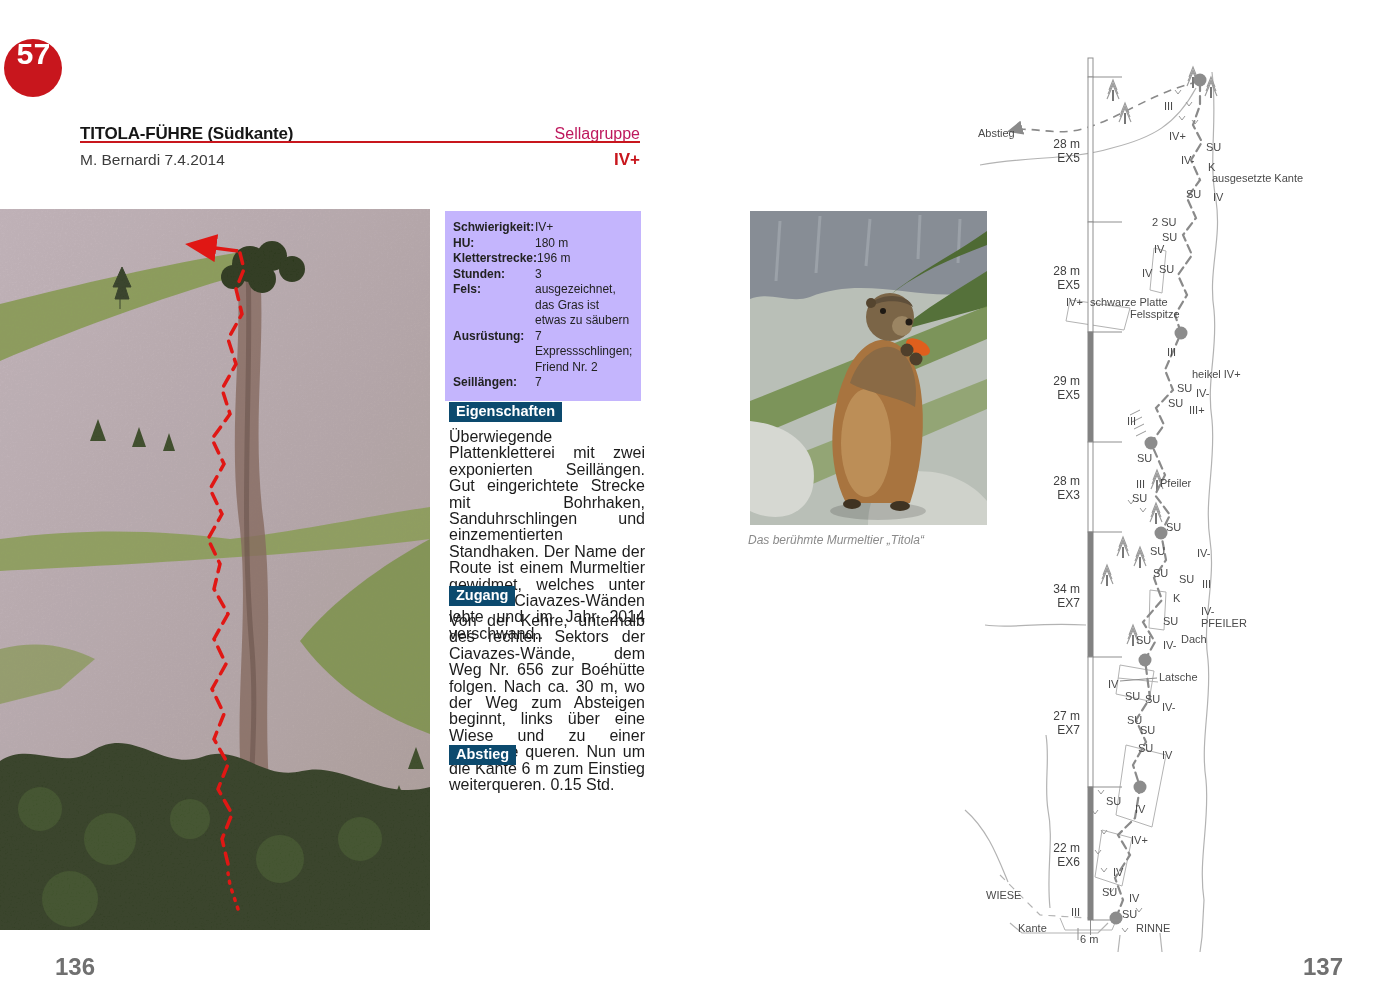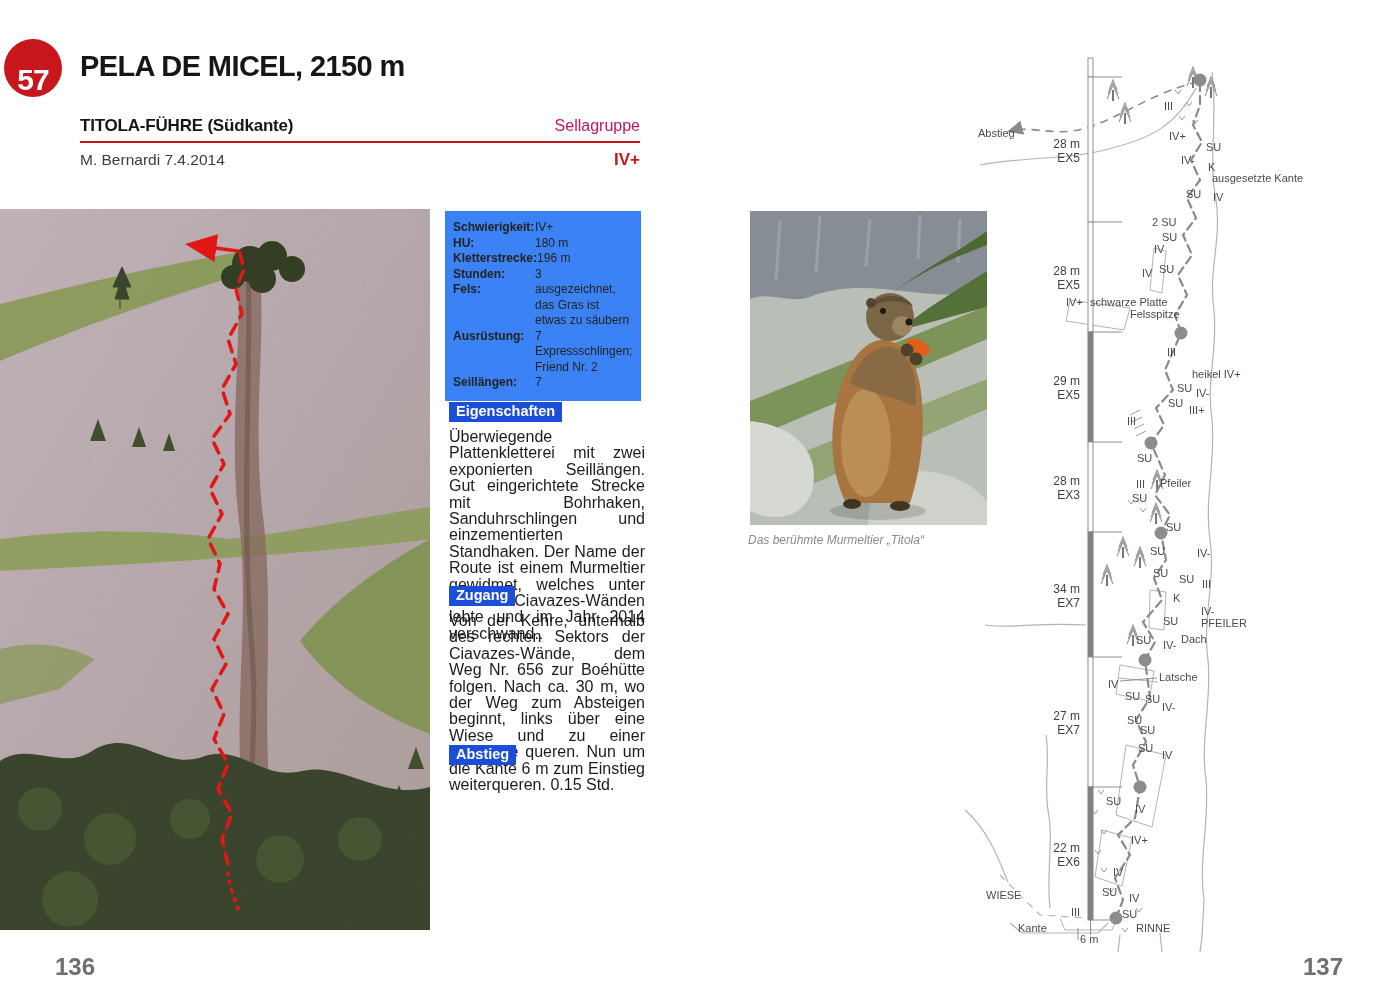--- a/index.html
+++ b/index.html
@@ -1,36 +1,36 @@
 <!DOCTYPE html>
 <html lang="de"><head>
 <meta charset="utf-8">
 <style>
   html,body{margin:0;padding:0;background:#ffffff;}
   body{font-family:"Liberation Sans",sans-serif;color:#1e1e1e;}
   #spread{position:relative;width:1391px;height:1000px;background:#ffffff;overflow:hidden;}
   .abs{position:absolute;}
   
   .badge{left:4px;top:39px;width:58px;height:58px;border-radius:50%;background:#c8161d;
-         color:#fff;font-weight:bold;font-size:30px;display:flex;align-items:flex-end;justify-content:center;letter-spacing:-1px;}
+         color:#fff;font-weight:bold;font-size:30px;display:flex;align-items:flex-start;justify-content:center;letter-spacing:-1px;font-family:Liberation Mono, monospace;}
   .title{left:80px;top:50px;font-size:29px;font-weight:bold;letter-spacing:-0.6px;color:#161616;}
   .subrow{left:80px;top:116px;width:560px;display:flex;justify-content:space-between;align-items:baseline;}
-  .route-name{font-size:17px;font-weight:bold;color:#161616;letter-spacing:-0.2px;}
+  .route-name{font-size:17px;font-weight:bold;color:#161616;letter-spacing:-0.2px;margin-top:8px;}
   .group{font-size:16px;color:#be185d;}
   .redline{left:80px;top:141px;width:560px;height:2px;background:#c8161d;}
   .authrow{left:80px;top:150px;width:560px;display:flex;justify-content:space-between;align-items:baseline;}
   .author{font-size:15.5px;color:#3c3c3c;}
   .grade{font-size:17px;font-weight:bold;color:#c8161d;}
   
-  .infobox{left:445px;top:211px;width:196px;background:#3b82f6;padding:9px 8px 10px 8px;box-sizing:border-box;}
+  .infobox{left:445px;top:211px;width:196px;background:#c4b5fd;padding:9px 8px 10px 8px;box-sizing:border-box;}
   .ib-row{display:flex;font-size:12px;line-height:15.5px;}
   .ib-label{flex:0 0 82px;font-weight:bold;color:#222;}
   .ib-value{flex:1;color:#222;}
   
-  .red-label{display:inline-block;background:#1d4ed8;color:#fff;font-weight:bold;font-size:14.5px;padding:1px 7px 3px 7px;}
+  .red-label{display:inline-block;background:#0c4a6e;color:#fff;font-weight:bold;font-size:14.5px;padding:1px 7px 3px 7px;}
   .body-text{width:196px;margin:7px 0 0 0;text-align:justify;font-size:16px;line-height:16.4px;color:#1c1c1c;hyphens:auto;}
   
   .caption{font-size:12px;font-style:italic;color:#8a8a8a;}
   .pagenum{font-size:24px;font-weight:bold;color:#707070;}
   
   .seg-hollow{fill:#ffffff;stroke:#8f8f8f;stroke-width:1;}
   .seg-solid{fill:#828282;stroke:#828282;stroke-width:1;}
   .tick{stroke:#8f8f8f;stroke-width:1;}
   .topo-label{font-family:"Liberation Sans",sans-serif;font-size:11px;fill:#4a4a4a;}
   .pitch-label{font-family:"Liberation Sans",sans-serif;font-size:12px;fill:#3f3f3f;text-anchor:end;}
@@ -40,21 +40,20 @@
   .vmark{stroke:#9a9a9a;stroke-width:1;fill:none;}
 </style>
 </head>
 <body>
 
 <div id="spread">
 
   <div class="abs badge">
     <span>57</span>
   </div>
-  <div class="abs title">PELA DE MICEL, 2150 m</div>
 
   <div class="abs subrow">
     <span class="route-name">TITOLA-FÜHRE (Südkante)</span>
     <span class="group">Sellagruppe</span>
   </div>
   <div class="abs redline"></div>
   <div class="abs authrow">
     <span class="author">M. Bernardi 7.4.2014</span>
     <span class="grade">IV+</span>
   </div>

